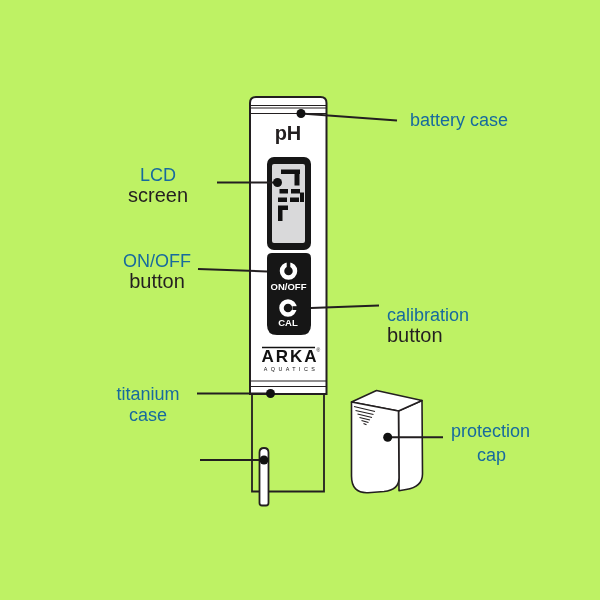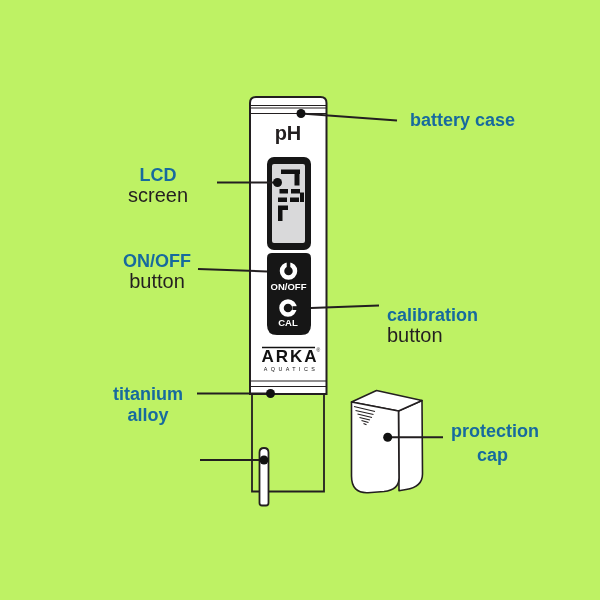--- a/index.html
+++ b/index.html
@@ -1,21 +1,21 @@
 <!DOCTYPE html>
 <html style="--blue: #176a9e; --ink: #231f20;"><head>
 <meta charset="utf-8">
 <style>
   html,body{margin:0;padding:0;background:#fff;}
   body{width:600px;height:600px;font-family:"Liberation Sans",sans-serif;}
   .stage{position:relative;width:600px;height:600px;background:#bef264;overflow:hidden;}
   svg.diagram{position:absolute;left:0;top:0;}
 
   .label{position:absolute;}
-  .label .t{color:var(--blue,#176a9e);font-weight:bold;font-size:18px;line-height:21px;}
+  .label .t{color:var(--blue,#176a9e);font-weight:normal;font-size:18px;line-height:21px;}
   .label .s{color:var(--ink,#231f20);font-size:20px;line-height:19px;}
   .center{text-align:center;}
   .outline{fill:#fff;stroke:var(--ink,#231f20);stroke-width:2;}
   .thin{stroke:var(--ink,#231f20);stroke-width:1.2;fill:none;}
   .leader{stroke:var(--ink,#231f20);stroke-width:2;fill:none;}
   .dot{fill:#111;stroke:none;}
   .seg{fill:#111;}
   .devtext{fill:var(--ink,#231f20);font-weight:bold;}
   .whitetext{fill:#fff;font-weight:bold;}
 </style>
@@ -131,21 +131,21 @@
     <div class="s">button</div>
   </div>
 
   <div class="label" style="left:387px;top:305px;">
     <div class="t">calibration</div>
     <div class="s">button</div>
   </div>
 
   <div class="label center" style="left:90px;top:384px;width:116px;">
     <div class="t">titanium</div>
-    <div class="t">alloy</div>
+    <div class="t">case</div>
   </div>
 
 
   <div class="label" style="left:451px;top:420px;">
     <div class="t" style="line-height:23.5px;">protection</div>
     <div class="t" style="line-height:23.5px;margin-left:26px;">cap</div>
   </div>
 
 </div>
 

